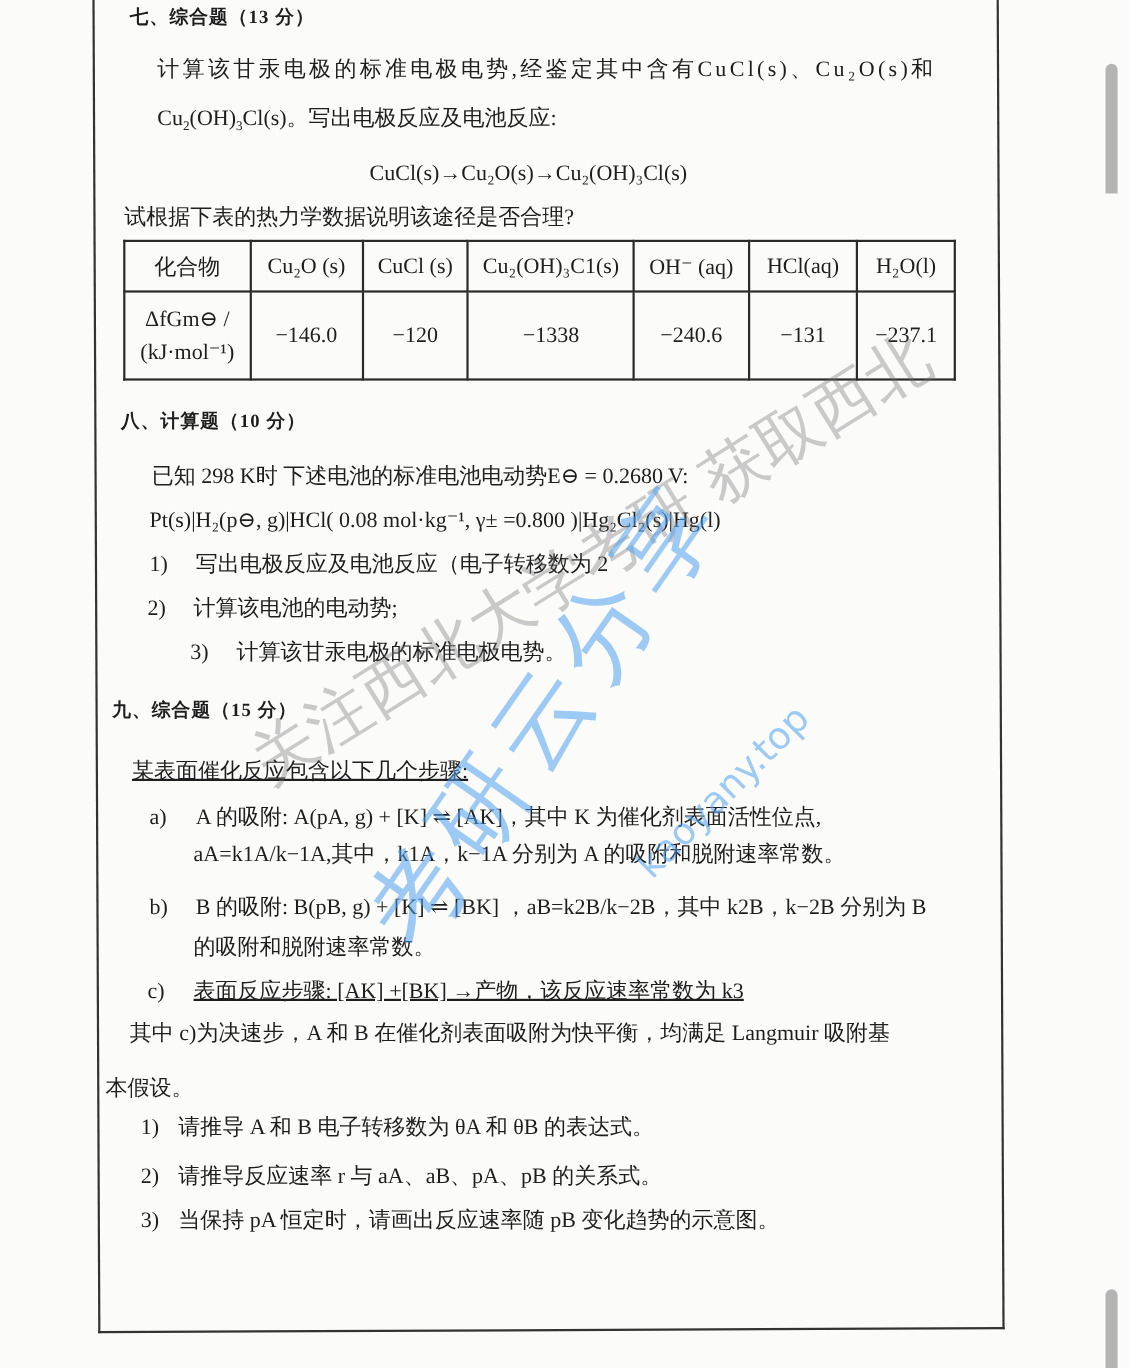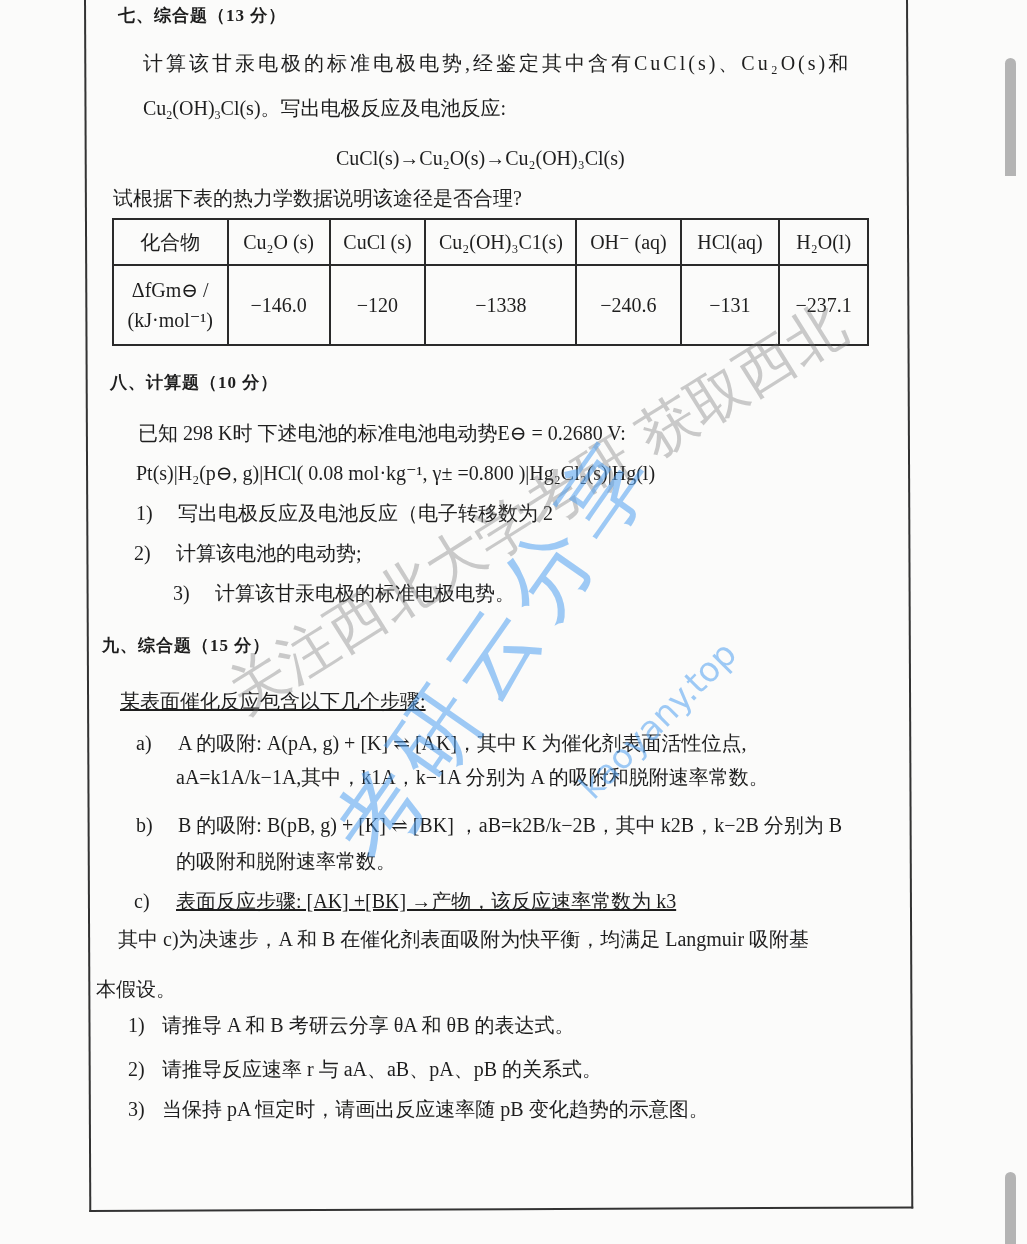--- a/index.html
+++ b/index.html
@@ -86,21 +86,21 @@
 
 <div class="line heading" style="left:102px; top:633px;">九、综合题（15 分）</div>
 <div class="line" style="left:120px; top:688px;text-decoration:underline;">某表面催化反应包含以下几个步骤:</div>
 <div class="line" style="left:136px; top:730px;"><span class="item-no">a)</span><span>A 的吸附:  A(pA, g) + [K] ⇌ [AK]，其中 K 为催化剂表面活性位点,</span></div>
 <div class="line" style="left:176px; top:764px;">aA=k1A/k−1A,其中，k1A，k−1A 分别为 A 的吸附和脱附速率常数。</div>
 <div class="line" style="left:136px; top:812px;"><span class="item-no">b)</span><span>B 的吸附: B(pB, g) + [K] ⇌ [BK] ，aB=k2B/k−2B，其中 k2B，k−2B 分别为 B</span></div>
 <div class="line" style="left:176px; top:848px;">的吸附和脱附速率常数。</div>
 <div class="line" style="left:134px; top:888px;text-decoration:underline;"><span class="item-no">c)</span><span>表面反应步骤:  [AK] +[BK] →产物，该反应速率常数为 k3</span></div>
 <div class="line" style="left:118px; top:926px;">其中 c)为决速步，A 和 B 在催化剂表面吸附为快平衡，均满足 Langmuir 吸附基</div>
 <div class="line" style="left:96px; top:976px;">本假设。</div>
-<div class="line" style="left:128px; top:1012px;"><span class="item-no" style="width:34px">1)</span><span>请推导 A 和 B 考研云分享 θA 和 θB 的表达式。</span></div>
+<div class="line" style="left:128px; top:1012px;"><span class="item-no" style="width:34px">1)</span><span>请推导 A 和 B 电子转移数为 θA 和 θB 的表达式。</span></div>
 <div class="line" style="left:128px; top:1056px;"><span class="item-no" style="width:34px">2)</span><span>请推导反应速率 r 与 aA、aB、pA、pB 的关系式。</span></div>
 <div class="line" style="left:128px; top:1096px;"><span class="item-no" style="width:34px">3)</span><span>当保持 pA 恒定时，请画出反应速率随 pB 变化趋势的示意图。</span></div>
 
 <div class="watermark wm-gray" style="left:180px; top:470px; font-size:58px; transform:rotate(-32deg);">关注西北大学考研 获取西北</div>
 <div class="watermark wm-blue" style="left:250px; top:590px; font-size:88px; transform:rotate(-55deg); letter-spacing:10px;">考研云分享</div>
 <div class="watermark wm-blue" style="left:555px; top:700px; font-size:34px; transform:rotate(-45deg);">kaoyany.top</div>
 
 <div class="scrollbar" style="top:58px; height:118px;"></div>
 <div class="scrollbar" style="top:1172px; height:72px;"></div>
 

